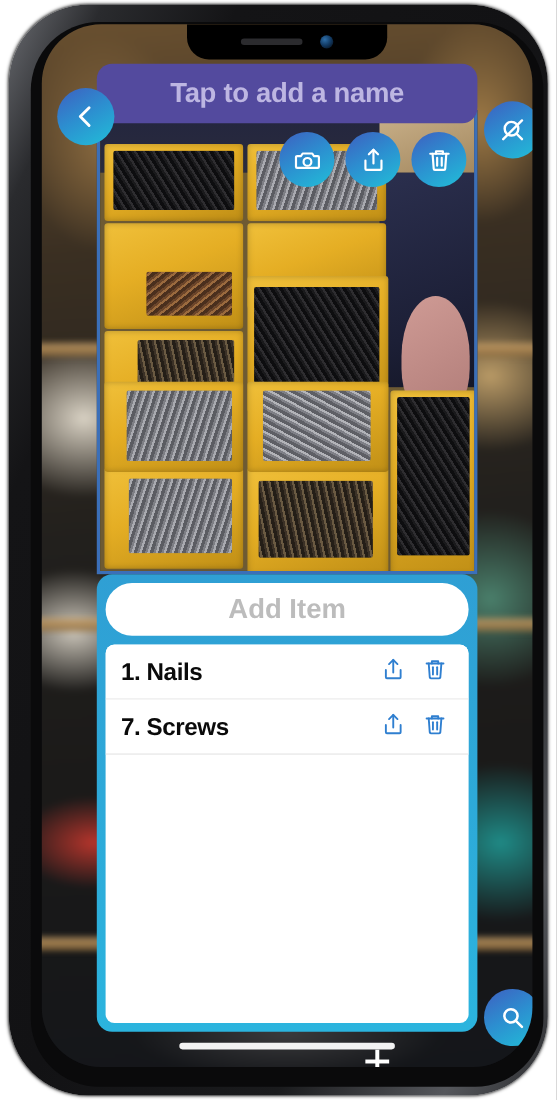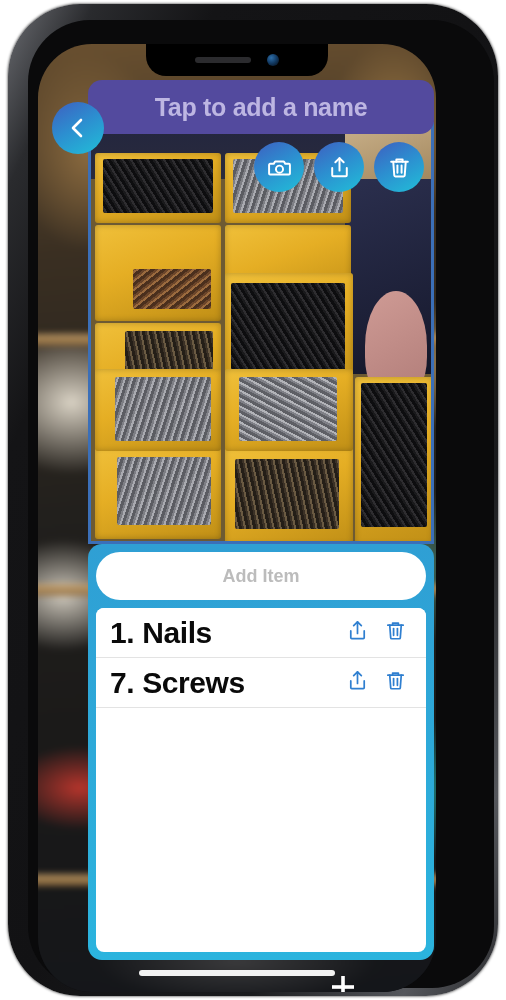--- a/index.html
+++ b/index.html
@@ -26,22 +26,22 @@
     position: absolute;
     left: 20px; top: 16px;
     width: 466px; height: 968px;
     border-radius: 62px;
     background: #0a0a0b;
   }
 
   
   #screen {
     position: absolute;
-    left: 30px; top: 40px;
-    width: 398px; height: 948px;
+    left: 30px; top: 18px;
+    width: 446px; height: 948px;
     border-radius: 54px;
     overflow: hidden;
     background: #0d0d10;
   }
 
   
   #bg-photo { position: absolute; inset: 0; overflow: hidden; }
   #bg-base {
     position: absolute; inset: -8px;
     background:
@@ -193,39 +193,39 @@
     z-index: 35;
     padding: 8px;
     display: flex; flex-direction: column; gap: 8px;
   }
   #add-item-input {
     width: 100%; height: 48px;
     background: #ffffff;
     border: none; border-radius: 24px;
     text-align: center;
     font-family: "Liberation Sans", sans-serif;
-    font-size: 18px; font-weight: bold; color: #222;
+    font-size: 25px; font-weight: bold; color: #222;
     outline: none;
   }
   #add-item-input::placeholder { color: #bcbcbc; font-weight: bold; }
 
   #items-list {
     flex: 1; background: #ffffff; border-radius: 8px;
     overflow-y: auto; padding: 0;
   }
   .list-item {
     height: 50px;
     display: flex; align-items: center;
     padding: 0 12px 0 14px;
     border-bottom: 1px solid #e3e3e3;
     background: #ffffff;
   }
   .item-label {
     flex: 1;
-    font-size: 30px; font-weight: bold; color: #0a0a0a;
+    font-size: 22px; font-weight: bold; color: #0a0a0a;
     letter-spacing: -.4px; white-space: nowrap; overflow: hidden;
   }
   .item-action {
     width: 38px; height: 38px;
     display: flex; align-items: center; justify-content: center;
     color: #2f7fd0;
   }
 
   
   #home-indicator {

